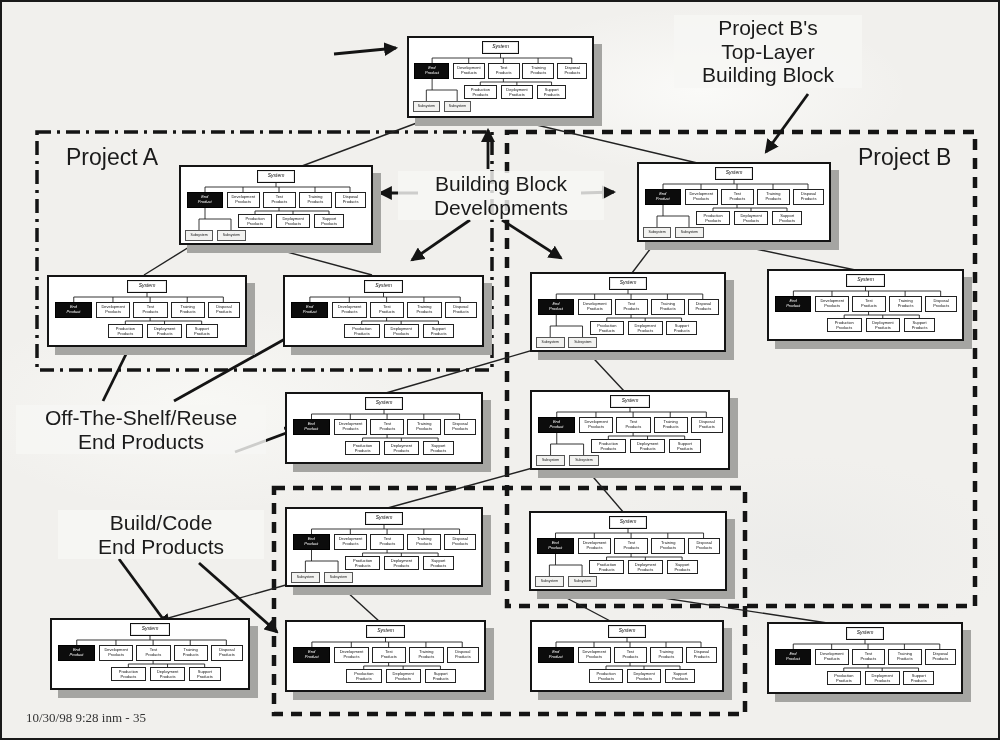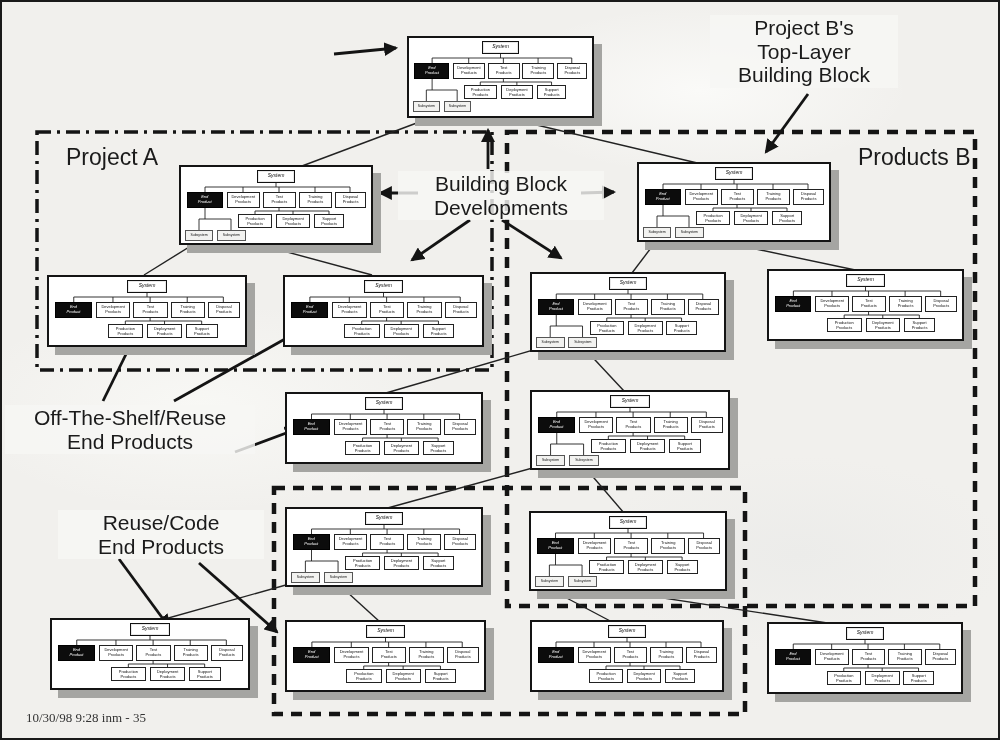--- a/index.html
+++ b/index.html
@@ -508,31 +508,31 @@
   <div class="mini q1">Production
 Products</div>
   <div class="mini q2">Deployment
 Products</div>
   <div class="mini q3">Support
 Products</div>
 
 </div>
 
 
-  <div class="lbl" style="left:708px;top:13px;width:180px">Project B's
+  <div class="lbl" style="left:672px;top:13px;width:180px">Project B's
 Top-Layer
 Building Block</div>
 
   <div class="lbl" style="left:396px;top:169px;width:198px">Building Block
 Developments</div>
 
   <div class="lbl proj-lbl" style="left:60px;top:141px;width:130px">Project A</div>
 
-  <div class="lbl proj-lbl" style="left:852px;top:141px;width:120px">Products B</div>
-
-  <div class="lbl" style="left:3px;top:403px;width:242px">Off-The-Shelf/Reuse
+  <div class="lbl proj-lbl" style="left:852px;top:141px;width:120px">Project B</div>
+
+  <div class="lbl" style="left:14px;top:403px;width:242px">Off-The-Shelf/Reuse
 End Products</div>
 
-  <div class="lbl" style="left:56px;top:508px;width:198px">Reuse/Code
+  <div class="lbl" style="left:56px;top:508px;width:198px">Build/Code
 End Products</div>
 
   <div id="footer-stamp">10/30/98 9:28  inm - 35</div>
 </div>
 
 </body></html>

